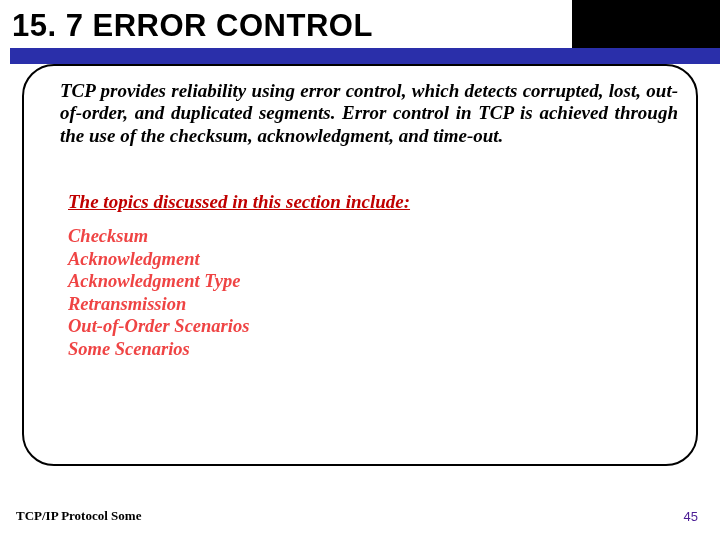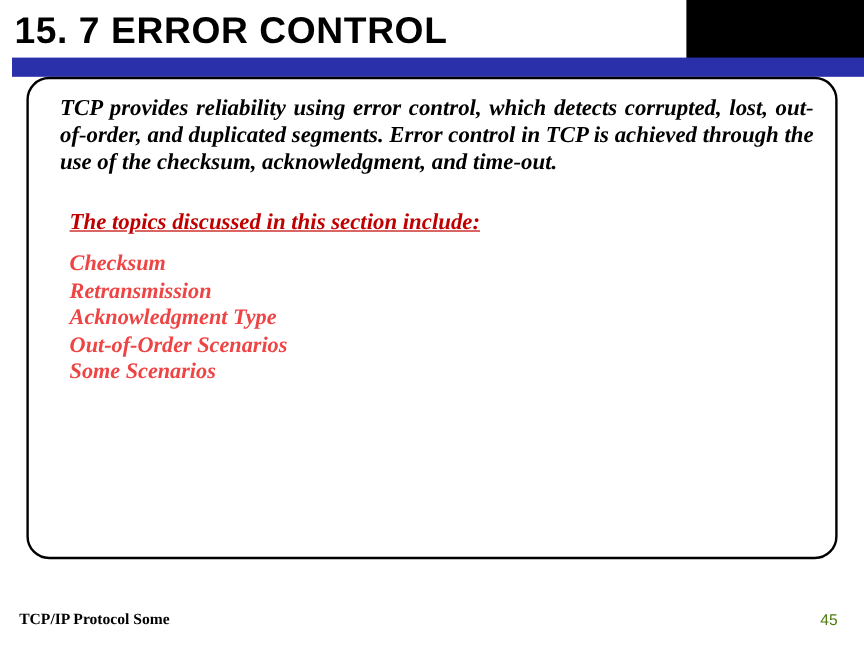--- a/index.html
+++ b/index.html
@@ -42,34 +42,34 @@
     height: 63px;
     background: #000;
   }
   .content-frame {
     position: absolute;
     top: 64px;
     left: 22px;
     width: 676px;
     height: 402px;
     border: 2.5px solid #000;
-    border-radius: 19px;
-    padding: 14px 18px 16px 26px;
+    border-radius: 32px;
+    padding: 14px 18px 16px 36px;
   }
   .intro-para {
     font-family: "Times New Roman", Times, serif;
     font-style: italic;
     font-weight: bold;
     font-size: 19px;
     line-height: 1.18;
     text-align: justify;
     color: #000;
   }
   .topics-heading {
-    margin-top: 28px;
+    margin-top: 44px;
     font-family: "Times New Roman", Times, serif;
     font-style: italic;
     font-weight: bold;
     font-size: 19px;
     color: #c00000;
     text-decoration: underline;
     margin-left: 8px;
   }
   .topics-list {
     margin-top: 12px;
@@ -90,38 +90,39 @@
     font-weight: bold;
     font-size: 13px;
     color: #000;
   }
   .footer-right {
     position: absolute;
     right: 22px;
     bottom: 16px;
     font-family: Arial, sans-serif;
     font-size: 13px;
-    color: #4d7c0f;
+    color: #4c1d95;
   }
 </style>
 </head>
 <body>
 
 <div class="title-bar">
   <div class="title-right-block"></div>
   <div class="title-text">15. 7   ERROR CONTROL</div>
   <div class="title-underline-blue"></div>
 </div>
 
 <div class="content-frame">
   <p class="intro-para">TCP provides reliability using error control, which detects corrupted, lost, out-of-order, and duplicated segments. Error control in TCP is achieved through the use of the checksum, acknowledgment, and time-out.</p>
   <p class="topics-heading">The topics discussed in this section include:</p>
   <div class="topics-list">
     <div>Checksum</div>
+    <div>Acknowledgment</div>
+    <div>Acknowledgment Type</div>
     <div>Retransmission</div>
-    <div>Acknowledgment Type</div>
     <div>Out-of-Order Scenarios</div>
     <div>Some Scenarios</div>
   </div>
 </div>
 
 <div class="footer-left">TCP/IP Protocol Some</div>
 <div class="footer-right">45</div>
 
 </body></html>

